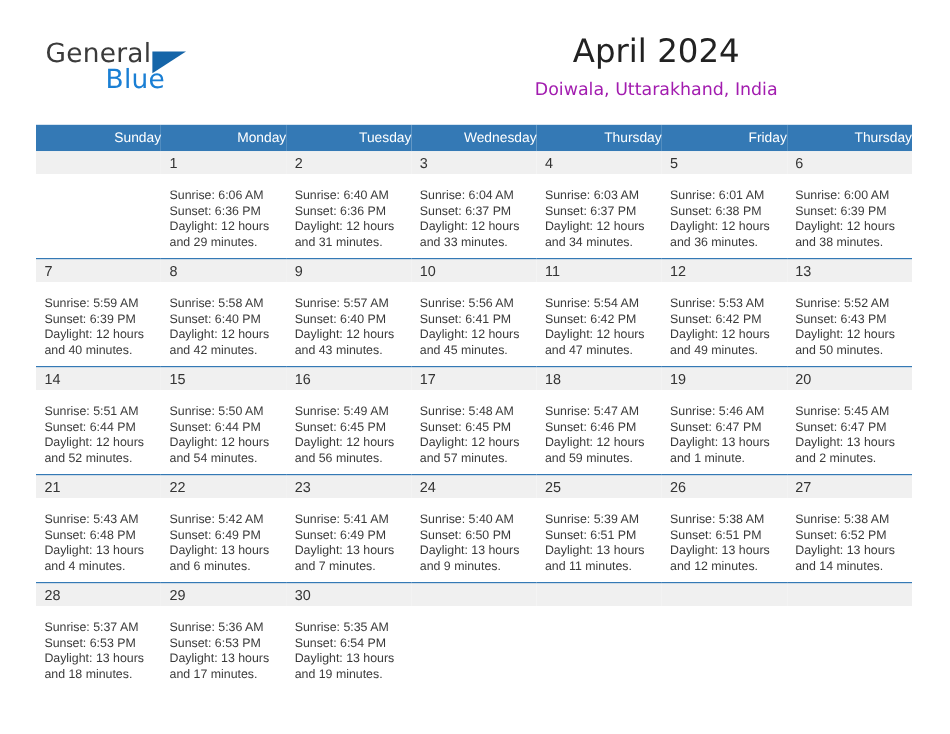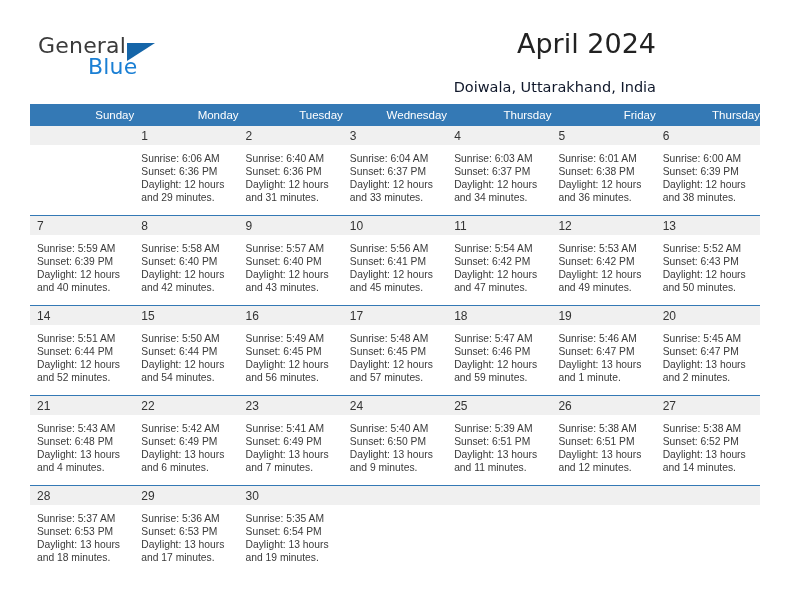--- a/index.html
+++ b/index.html
@@ -62,36 +62,36 @@
     left: 89px;
     top: 10px;
     width: 0;
     height: 0;
     border-left: 28px solid #1565a8;
     border-bottom: 18px solid transparent;
   }
 
   .title-block {
     position: absolute;
-    right: 28px;
+    right: 36px;
     top: 28px;
-    text-align: right;
+    text-align: center;
   }
   .cal-title {
     font-size: 27px;
     color: #222222;
     font-family: "DejaVu Sans", sans-serif;
     font-weight: 400;
     line-height: 32px;
     white-space: nowrap;
   }
   .cal-subtitle {
-    margin-top: 18px;
+    margin-top: 6px;
     font-size: 14.5px;
-    color: #0f172a;
+    color: #a21caf;
     font-family: "DejaVu Sans", sans-serif;
     line-height: 18px;
     white-space: nowrap;
   }
 
   
   .calendar {
     position: absolute;
     left: 30px;
     top: 104px;
@@ -138,21 +138,21 @@
     padding: 2px 0 0 7px;
     font-size: 12px;
     color: #333333;
     line-height: 16px;
   }
   .daynum-band.empty {
     background: #f0f0f0;
   }
 
   .cell-body {
-    padding: 7px 4px 0 7px;
+    padding: 12px 4px 0 7px;
     font-size: 10.3px;
     color: #3a3a3a;
     line-height: 13.1px;
   }
   .cell-body div {
     white-space: nowrap;
   }
 </style>
 </head>
 <body>

